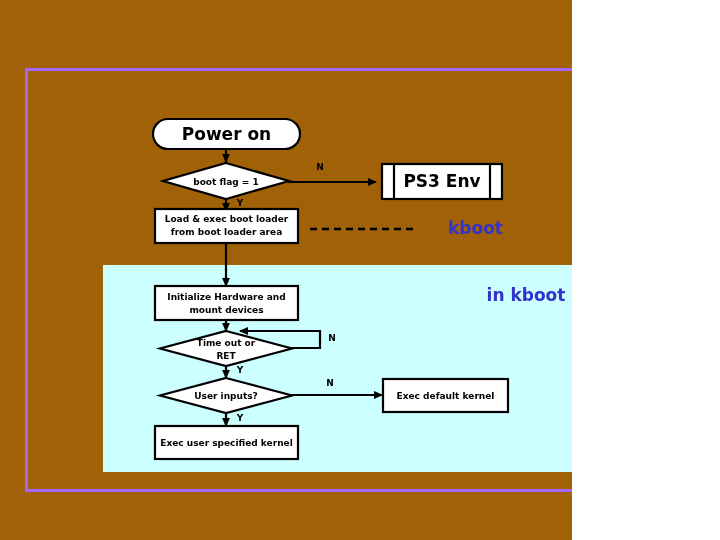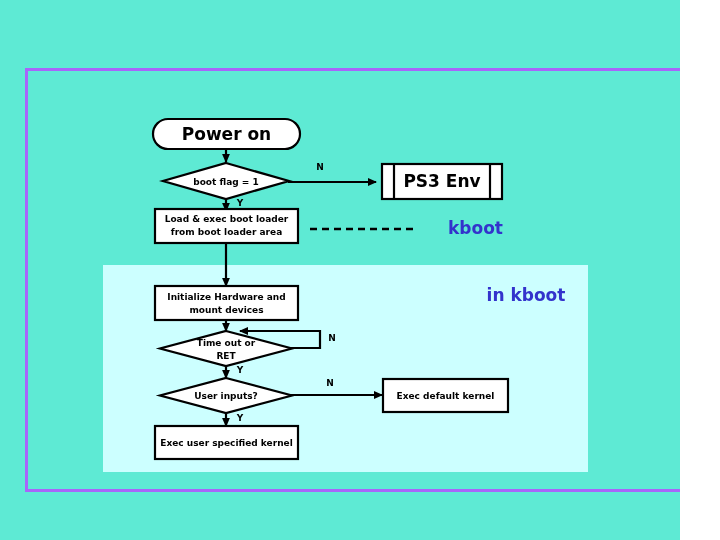--- a/index.html
+++ b/index.html
@@ -2,23 +2,23 @@
 <html><head>
 <meta charset="utf-8">
 <style>
   html, body {
     margin: 0;
     padding: 0;
     background: #ffffff;
   }
   #stage {
     position: relative;
-    width: 680px;
+    width: 572px;
     height: 540px;
-    background: #5eead4;
+    background: #a16207;
     font-family: "DejaVu Sans", sans-serif;
     overflow: hidden;
   }
   
   #outer-frame {
     position: absolute;
     left: 25px;
     top: 68px;
     width: 669px;
     height: 424px;

